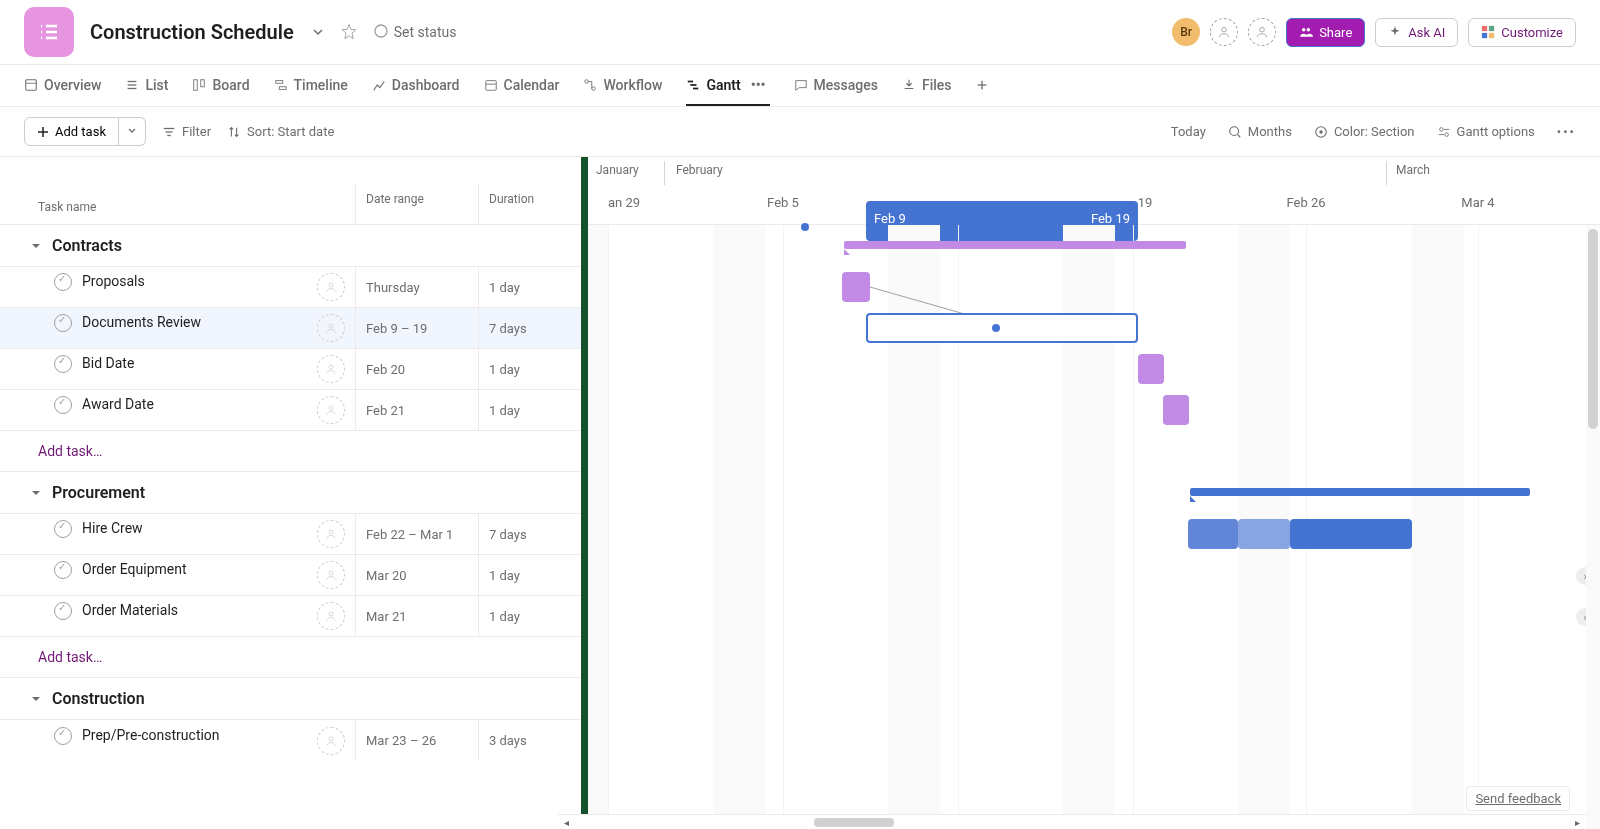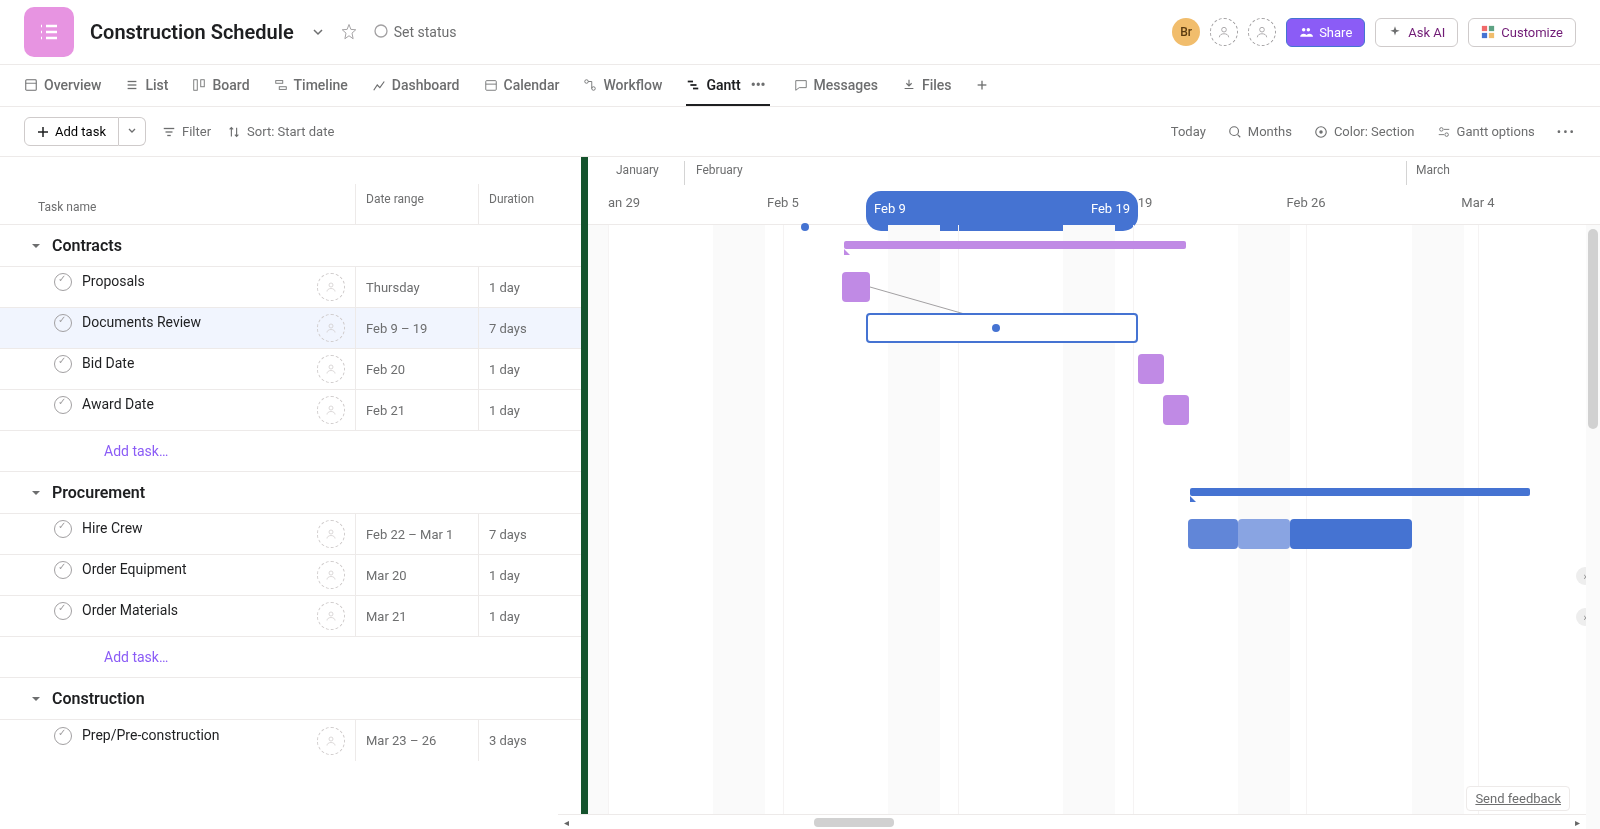--- a/index.html
+++ b/index.html
@@ -9,21 +9,21 @@
 .header { display: flex; align-items: center; padding: 12px 24px; border-bottom: 1px solid #edeae9; height: 65px; }
 .project-icon { width: 50px; height: 50px; background: #e794e1; border-radius: 10px; display: flex; align-items: center; justify-content: center; margin-right: 16px; }
 .project-icon svg { width: 24px; height: 24px; }
 .project-title { font-size: 20px; font-weight: 600; margin-right: 12px; }
 .hdr-btn { background: none; border: none; cursor: pointer; padding: 4px; color: #6d6e6f; display: flex; align-items: center; }
 .set-status { display: flex; align-items: flex-start; gap: 6px; color: #6d6e6f; font-size: 14px; margin-left: 12px; cursor: pointer; }
 .header-right { margin-left: auto; display: flex; align-items: center; gap: 10px; }
 .avatar-br { width: 28px; height: 28px; border-radius: 50%; background: #f1bd6c; color: #5a3a0f; font-size: 12px; font-weight: 500; display:flex; align-items:center; justify-content:center; }
 .avatar-dashed { width: 28px; height: 28px; border-radius: 50%; border: 1.5px dashed #a2a0a2; display:flex; align-items:center; justify-content:center; color:#a2a0a2; }
 .btn { border: 1px solid #cfcbcb; background: #fff; border-radius: 6px; padding: 6px 12px; font-size: 13px; cursor: pointer; display:flex; align-items:center; gap:6px; color:#701a75; }
-.btn.primary { background: #8b5cf6; border-color:#4573d2; color: #fff; }
+.btn.primary { background: #a21caf; border-color:#4573d2; color: #fff; }
 
 
 .tabs { display: flex; align-items: center; padding: 0 24px; border-bottom: 1px solid #edeae9; height: 42px; gap: 24px; }
 .tab { display:flex; align-items:center; gap:6px; color:#6d6e6f; font-size:14px; cursor:pointer; height:100%; border-bottom: 2px solid transparent; font-weight:500; }
 .tab.active { color:#1e1f21; border-bottom-color:#1e1f21; font-weight:600; }
 .tab-more { color:#6d6e6f; padding: 0 4px; }
 
 
 .toolbar { display:flex; align-items:center; padding: 10px 24px; border-bottom: 1px solid #edeae9; height: 50px; gap:16px; }
 .add-task-grp { display:flex; }
@@ -47,29 +47,29 @@
 .section-hdr { display:flex; align-items:center; height:42px; padding-left:30px; font-size:16px; font-weight:600; border-bottom:1px solid #edeae9; gap:10px; cursor:pointer; }
 .chev { color:#6d6e6f; }
 .task-row { display:flex; align-items:center; height:41px; border-bottom:1px solid #edeae9; }
 .task-row.selected { background:#f1f5fe; }
 .task-cell-name { width:355px; display:flex; align-items:flex-start; padding-left:54px; gap:10px; font-size:14px; }
 .check-circle { width:18px; height:18px; border-radius:50%; border:1.5px solid #a2a0a2; flex-shrink:0; position:relative; }
 .check-circle::after { content:"✓"; position:absolute; font-size:10px; top:-1px; left:3px; color:#a2a0a2; }
 .assignee-ph { width:28px; height:28px; border-radius:50%; border:1.5px dashed #cfcbcb; display:flex; align-items:center; justify-content:center; color:#cfcbcb; margin-left:auto; margin-right:10px; }
 .task-cell-date { width:123px; border-left:1px solid #edeae9; padding-left:10px; font-size:13px; color:#6d6e6f; height:100%; display:flex; align-items:center; }
 .task-cell-dur { width:80px; border-left:1px solid #edeae9; padding-left:10px; font-size:13px; color:#6d6e6f; height:100%; display:flex; align-items:center; }
-.add-task-row { height:41px; display:flex; align-items:center; padding-left:104px; color:#8b5cf6; font-size:14px; border-bottom:1px solid #edeae9; cursor:pointer; }
+.add-task-row { height:41px; display:flex; align-items:center; padding-left:38px; color:#701a75; font-size:14px; border-bottom:1px solid #edeae9; cursor:pointer; }
 
 
 .timeline-hdr { height:68px; border-bottom:1px solid #edeae9; position:relative; }
-.month-row { height:28px; position:relative; font-size:12px; color:#6d6e6f;margin-left:20px; }
+.month-row { height:28px; position:relative; font-size:12px; color:#6d6e6f; }
 .month-lbl { position:absolute; top:6px; }
 .date-row { height:40px; position:relative; font-size:13px; color:#6d6e6f; }
 .date-lbl { position:absolute; top:10px; transform:translateX(-50%); }
-.date-highlight { position:absolute; top:6px; height:40px; background:#4573d2; border-radius:15px; }
+.date-highlight { position:absolute; top:16px; height:40px; background:#4573d2; border-radius:4px; }
 .date-highlight-txt { color:#fff; font-size:13px; position:absolute; top:10px; }
 .today-marker { position:absolute; top:38px; width:8px; height:8px; background:#4573d2; border-radius:50%; transform:translateX(-50%); z-index:5; }
 .grid-bg { position:absolute; inset:0; top:68px; }
 .vline { position:absolute; top:0; bottom:0; width:1px; background:#f5f3f3; }
 .weekend { position:absolute; top:0; bottom:0; background:#fafafa; }
 .gantt-rows { position:absolute; top:68px; left:0; right:0; }
 .gantt-row { height:41px; position:relative; }
 .gantt-section-row { height:42px; position:relative; }
 .section-bar { position:absolute; top:16px; height:8px; background:#c08ae5; border-radius:2px; }
 .section-bar.blue { background:#4573d2; }

